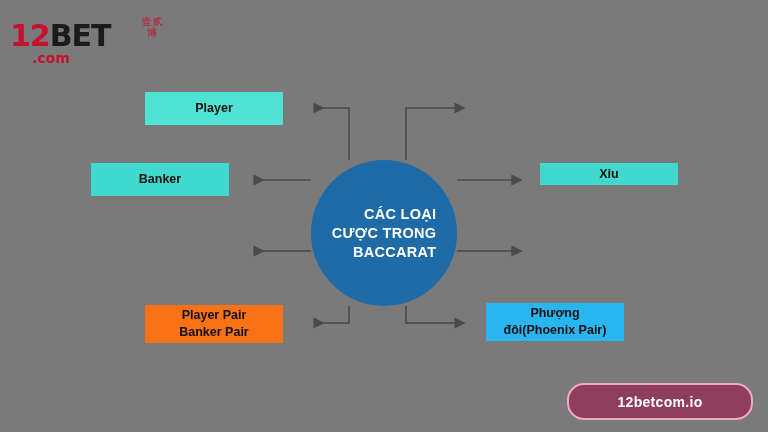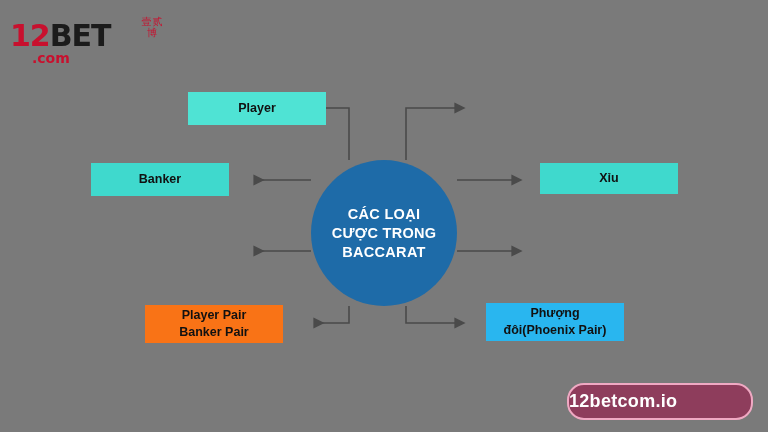--- a/index.html
+++ b/index.html
@@ -78,21 +78,21 @@
     left: 311px;
     top: 160px;
     width: 146px;
     height: 146px;
     border-radius: 50%;
     background: #1e6ba8;
     color: #ffffff;
     display: flex;
     align-items: center;
     justify-content: center;
-    text-align: center;
+    text-align: right;
     font-weight: bold;
     font-size: 14.5px;
     line-height: 19px;
     letter-spacing: 0.3px;
   }
   .hub-text { white-space: pre-line; }
 
   
   .node {
     position: absolute;
@@ -122,23 +122,24 @@
     position: absolute;
     left: 567px;
     top: 383px;
     width: 182px;
     height: 33px;
     border-radius: 17px;
     background: #8e3d5c;
     border: 2px solid #f0a9c3;
     display: flex;
     align-items: center;
+    justify-content: center;
     color: #ffffff;
     font-weight: bold;
-    font-size: 18px;
+    font-size: 14px;
     letter-spacing: 0.3px;
   }
 </style>
 </head>
 <body>
 
 <div id="stage">
 
   <div class="logo">
     <div class="logo-main">
@@ -184,36 +185,36 @@
       <path d="M406,306 L406,323 L456,323" marker-end="url(#arrowR)"></path>
     </g>
   </svg>
 
   <div class="hub">
     <span class="hub-text">CÁC LOẠI
 CƯỢC TRONG
 BACCARAT</span>
   </div>
 
-  <div class="node" style="left:145px; top:92px; width:138px; height:33px; background:#4fe3d4;margin-left:43px;">
+  <div class="node" style="left:145px; top:92px; width:138px; height:33px; background:#4fe3d4;">
     <span class="node-text">Player</span>
   </div>
 
   <div class="node" style="left:91px; top:163px; width:138px; height:33px; background:#3fd9cd;">
     <span class="node-text">Banker</span>
   </div>
 
 
   <div class="node" style="left:145px; top:305px; width:138px; height:38px; background:#f97316;">
     <span class="node-text">Player Pair
 Banker Pair</span>
   </div>
 
 
-  <div class="node" style="left:540px; top:163px; width:138px; height:31px; background:#3fd9cd;">
+  <div class="node" style="left:540px; top:163px; width:138px; height:22px; background:#3fd9cd;">
     <span class="node-text">Xỉu</span>
   </div>
 
 
   <div class="node" style="left:486px; top:303px; width:138px; height:38px; background:#29b6ef;">
     <span class="node-text">Phượng
 đôi(Phoenix Pair)</span>
   </div>
 
   <div class="pill">

